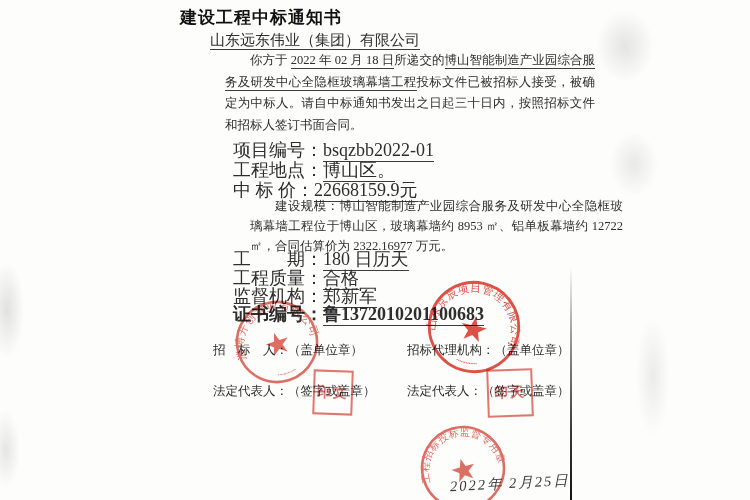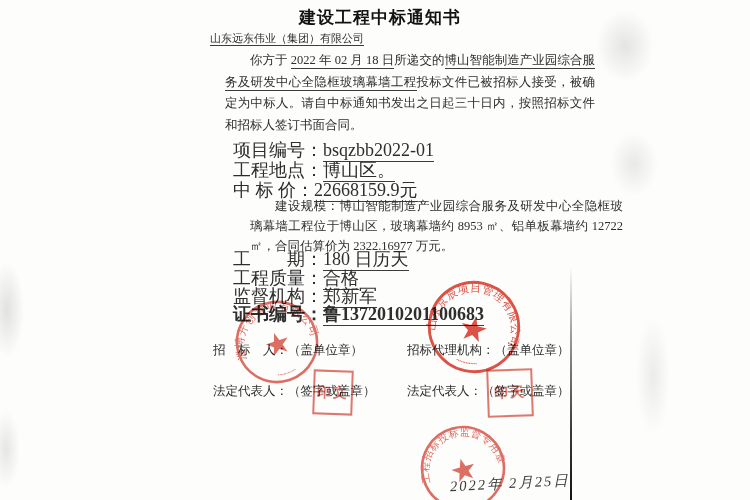--- a/index.html
+++ b/index.html
@@ -4,24 +4,24 @@
 <style>
   html,body{margin:0;padding:0;background:#ffffff;}
   .canvas{
     position:relative;width:750px;height:500px;overflow:hidden;
     background:#fdfdfc;
     font-family:"Liberation Serif","DejaVu Serif",serif;
     color:#2e2e2e;
   }
   .abs{position:absolute;}
   .doc-title{
-    left:180px;top:6px;width:400px;text-align:center;
+    left:180px;top:6px;width:400px;text-align:left;
     font-size:17px;font-weight:bold;color:#121212;letter-spacing:1px;
   }
-  .addressee{left:210px;top:31px;font-size:11px;}
+  .addressee{left:210px;top:31px;font-size:15px;}
   .u{border-bottom:1px solid #3c3c3c;padding-bottom:1px;}
   .body-par{
     left:210px;top:50px;width:370px;
     font-size:12.5px;line-height:21.5px;text-align:justify;text-indent:2em;margin-left:15px;
   }
   .frow{left:233px;font-size:18px;white-space:nowrap;text-align:right;}
   .scale-par{
     left:210px;top:196px;width:373px;
     font-size:12.5px;line-height:20.2px;text-align:justify;text-indent:2em;margin-left:40px;
   }

